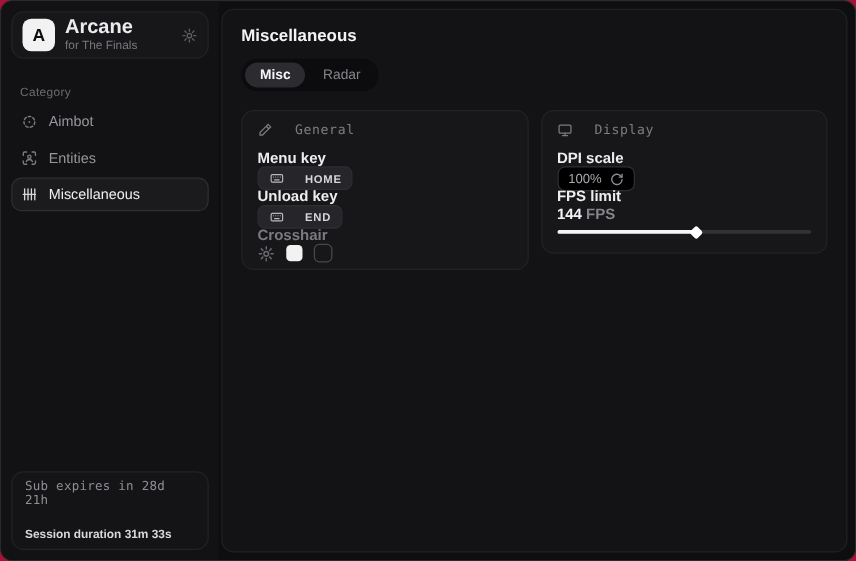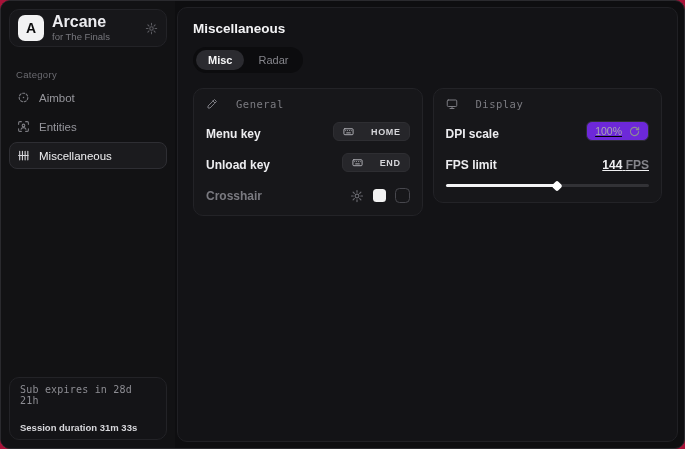--- a/index.html
+++ b/index.html
@@ -110,21 +110,21 @@
   .card-header{
     display:flex; align-items:center; gap:18px;
     color:#7c7c82;
   }
   .card-header .htext{
     font-family:"DejaVu Sans Mono", monospace;
     font-size:10.5px; letter-spacing:.5px;
   }
   .row{
     margin-top:9px; height:22px;
-    display:flex; align-items:flex-end; justify-content:space-between;
+    display:flex; align-items:flex-start; justify-content:space-between;flex-direction:column;
   }
   .row-label{ font-size:12px; font-weight:bold; color:#ededf0; }
   .row-label.dim{ color:#7a7a80; }
   .keybtn{
     display:inline-flex; align-items:center; gap:16px;
     background:#26262a; border:1px solid #2e2e32;
     border-radius:6px; padding:3px 8px;
     color:#b9b9be; cursor:pointer;
   }
   .keybtn .ktext{
@@ -135,26 +135,26 @@
   .swatch{
     width:13px; height:13px; border-radius:3.5px;
     background:#f2f2f2; cursor:pointer;
   }
   .checkbox{
     width:15px; height:15px; border-radius:4.5px;
     border:1.5px solid #47474d; background:transparent; cursor:pointer;
   }
   .dpi-control{
     display:inline-flex; align-items:center; gap:7px;
-    background:#6d28d9; border:1px solid #2e2e33;
+    background:#000000; border:1px solid #2e2e33;
     border-radius:6px; padding:3px 8px; cursor:pointer;text-decoration:underline;
   }
   .dpi-value{ font-size:10.5px; color:#a8a8ae; }
   .dpi-refresh{ color:#8c8c92; display:flex; }
-  .fps-value{ font-size:12px; font-weight:bold; color:#f0f0f2;text-decoration:underline; }
+  .fps-value{ font-size:12px; font-weight:bold; color:#f0f0f2; }
   .fps-unit{ color:#85858b; font-weight:bold; }
   .slider{
     margin-top:8px; position:relative; height:10px; cursor:pointer;
   }
   .slider-track{
     position:absolute; left:0; right:0; top:4px; height:3px;
     background:#323236; border-radius:2px;
   }
   .slider-fill{
     position:absolute; left:0; top:4px; height:3px;

